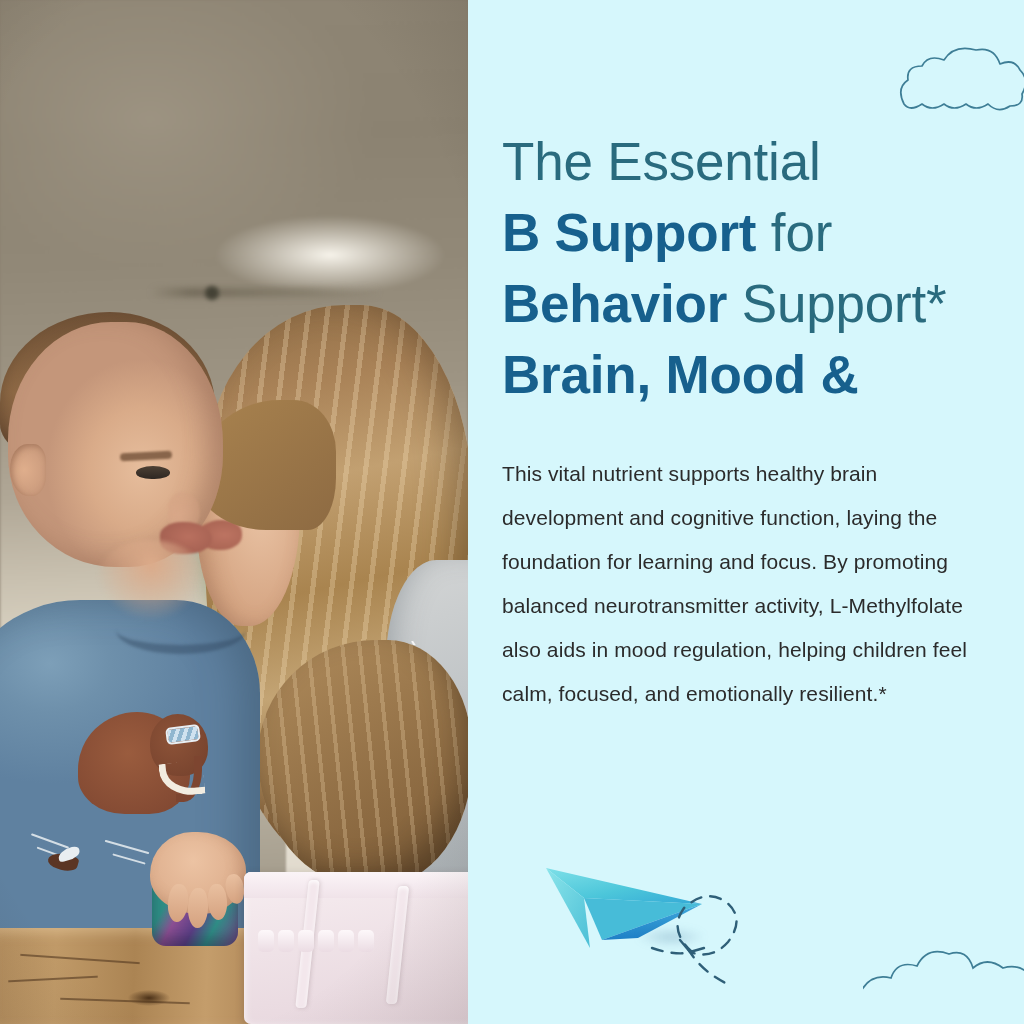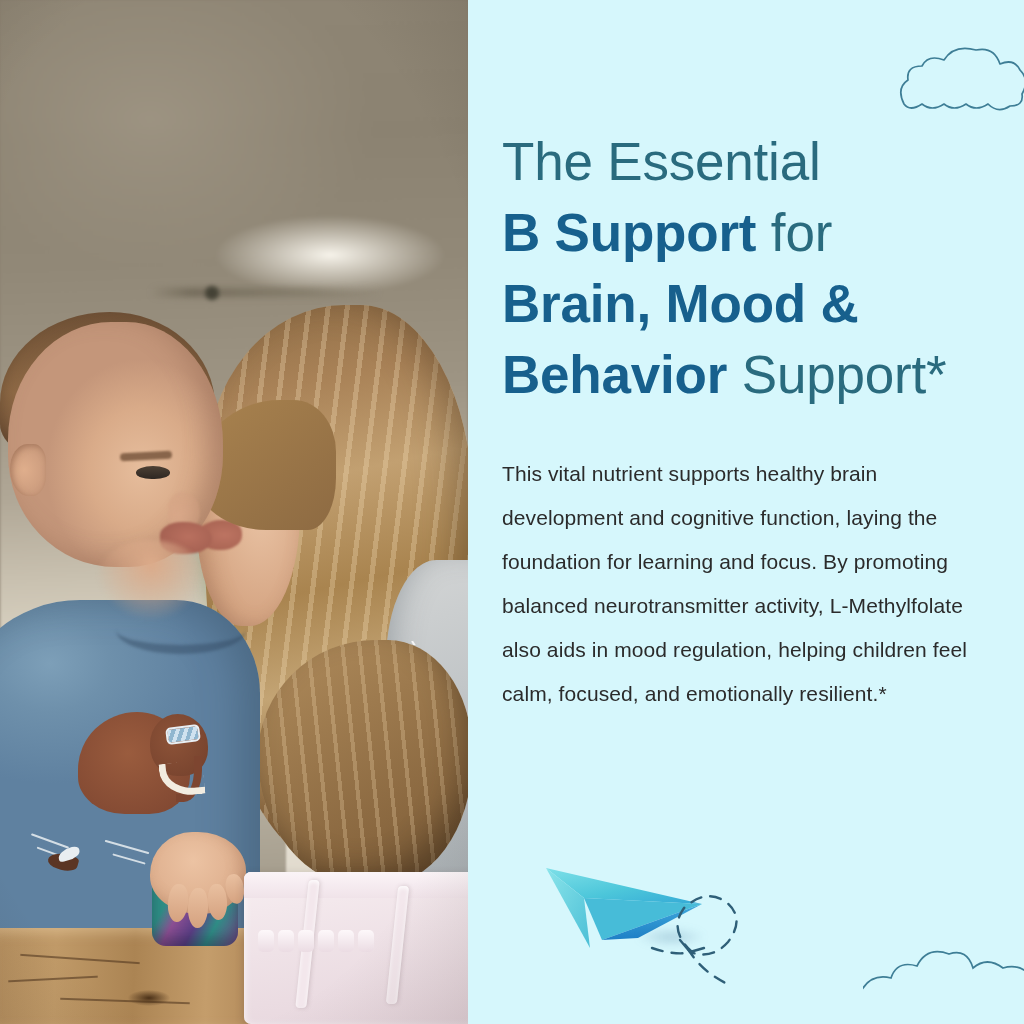--- a/index.html
+++ b/index.html
@@ -510,24 +510,24 @@
     </svg>
 
     <div class="headline">
       <div class="headline-line">
         <span class="hl-light">The Essential</span>
       </div>
       <div class="headline-line">
         <span class="hl-bold">B Support</span><span class="hl-light"> for</span>
       </div>
       <div class="headline-line">
-        <span class="hl-bold">Brain, Mood &amp;</span>
+        <span class="hl-bold">Behavior</span><span class="hl-light"> Support*</span>
       </div>
       <div class="headline-line">
-        <span class="hl-bold">Behavior</span><span class="hl-light"> Support*</span>
+        <span class="hl-bold">Brain, Mood &amp;</span>
       </div>
     </div>
 
     <p class="body-copy">This vital nutrient supports healthy brain development and cognitive function, laying the foundation for learning and focus. By promoting balanced neurotransmitter activity, L-Methylfolate also aids in mood regulation, helping children feel calm, focused, and emotionally resilient.*</p>
 
     <div class="plane-wrap">
       <div class="plane-shadow"></div>
       <svg width="180" height="108" viewBox="0 0 180 108">
         <defs>
           <linearGradient id="pgTop" x1="0" y1="0" x2="1" y2="1">

